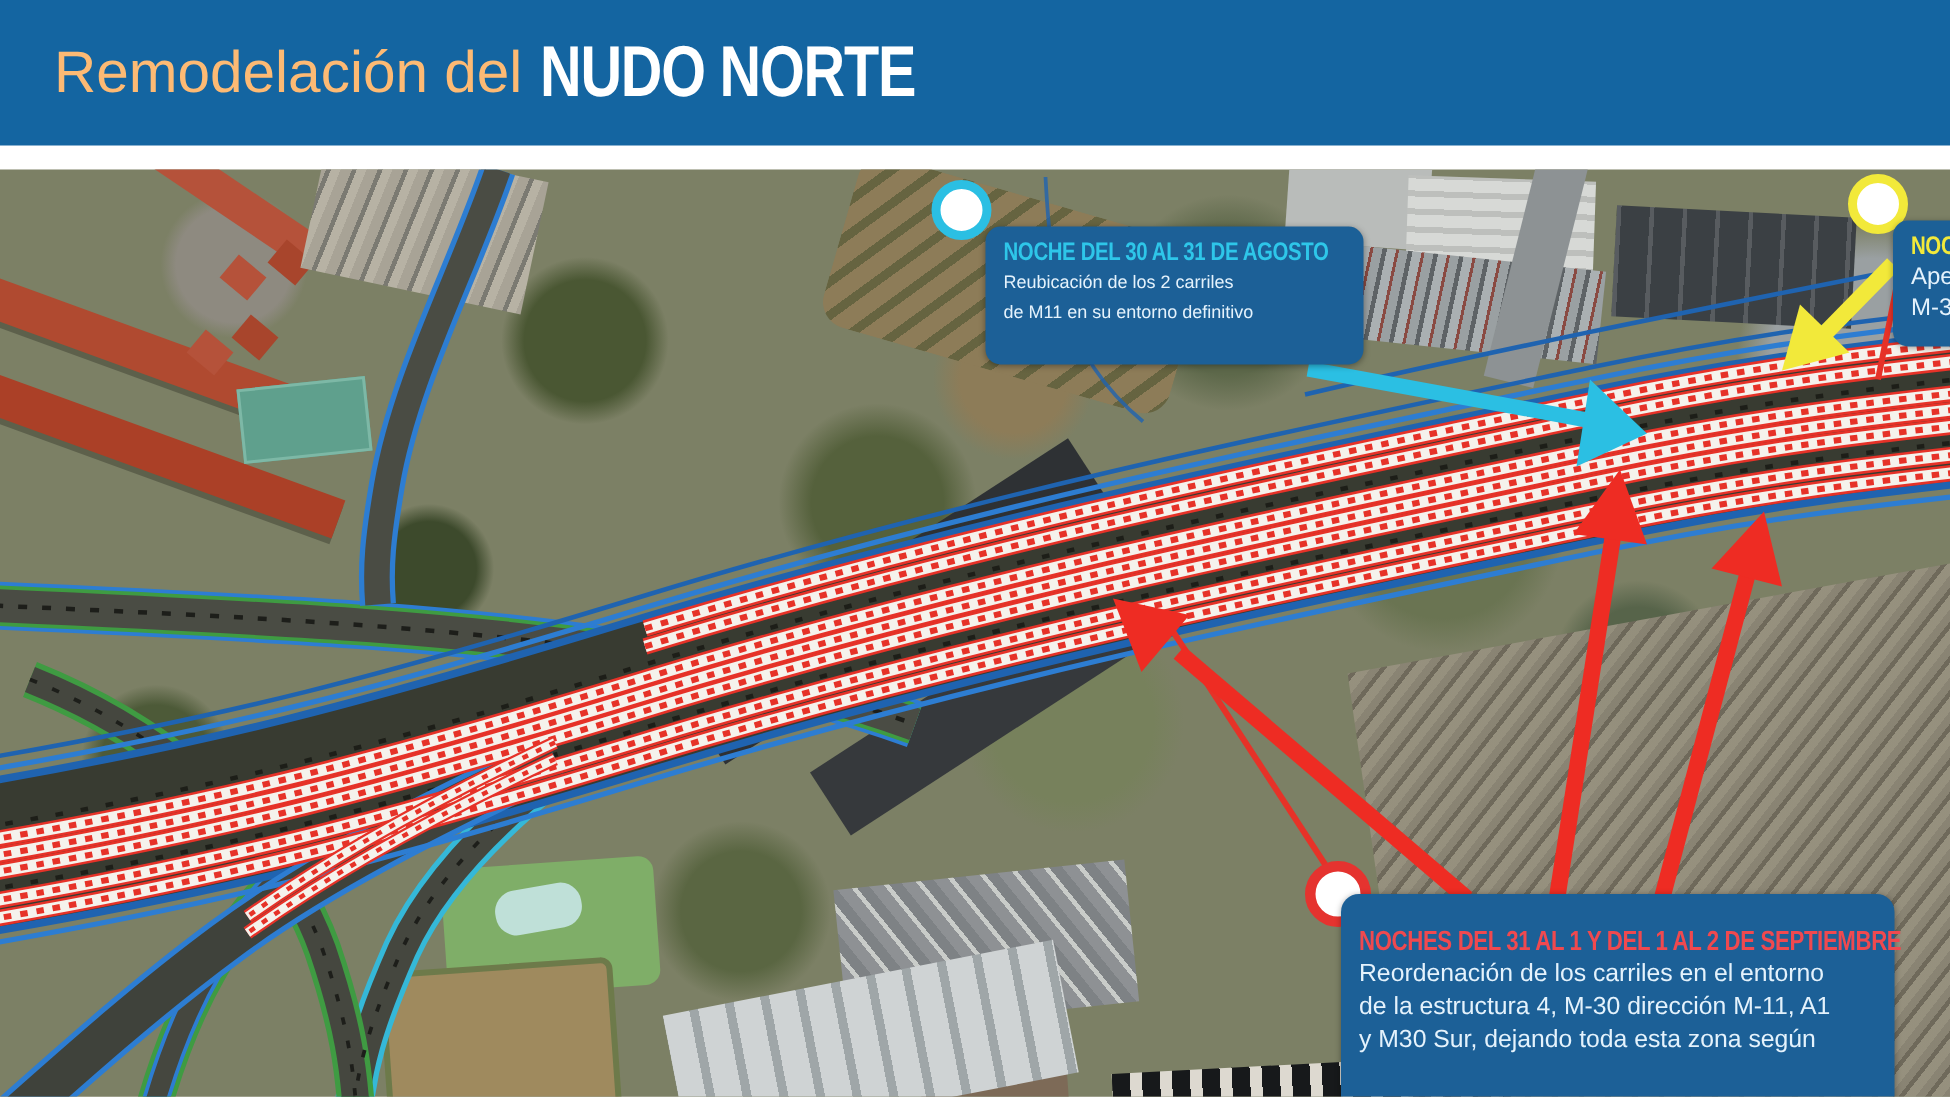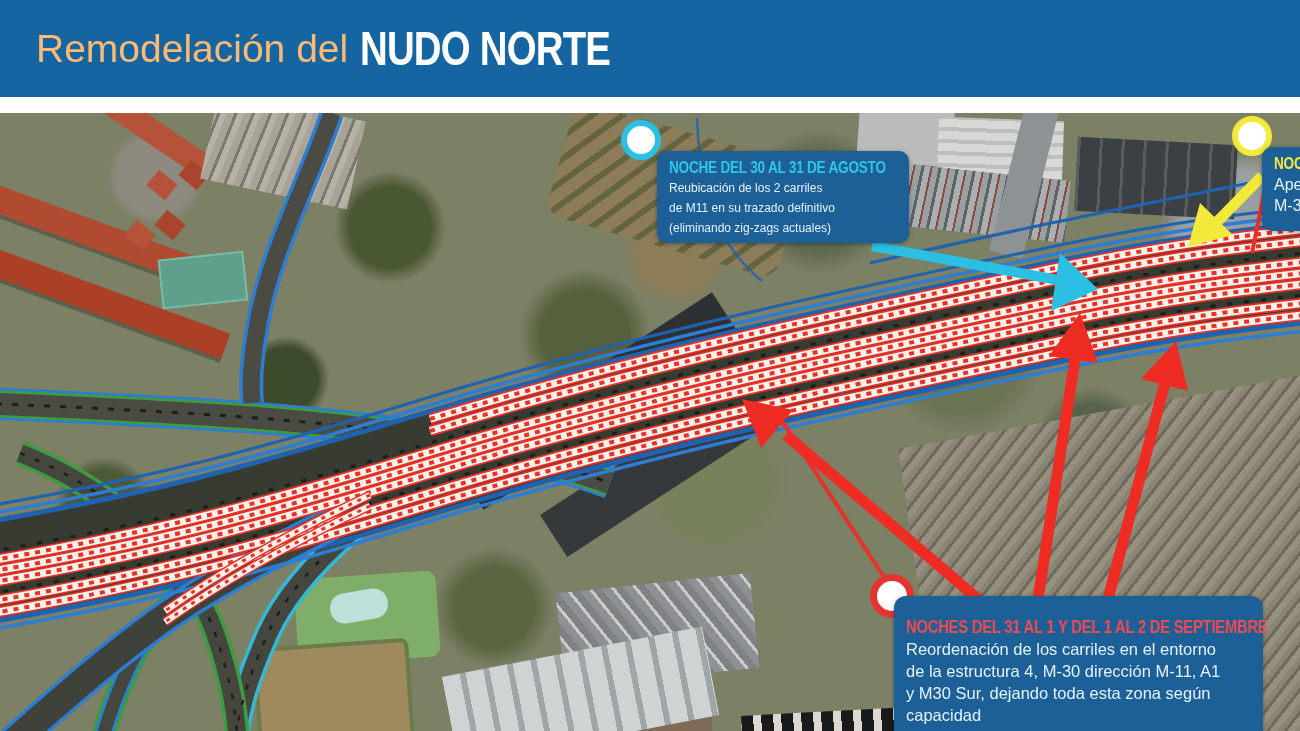--- a/index.html
+++ b/index.html
@@ -224,32 +224,30 @@
       </g>
     </svg>
 
     <div class="marker" style="left:621px;top:7px;width:40px;height:40px;border:6px solid #2bbfe3;"></div>
     <div class="marker" style="left:1232px;top:3px;width:40px;height:40px;border:6px solid #f2e93a;"></div>
     <div class="marker" style="left:870px;top:461px;width:44px;height:44px;border:7px solid #e5332f;"></div>
 
     <div class="callout co-august">
       <div class="ttl">NOCHE DEL 30 AL 31 DE AGOSTO</div>
       <div class="bodyln">Reubicación de los 2 carriles</div>
-      <div class="bodyln">de M11 en su trazado definitivo</div>
-      <div class="bodyln">(eliminando zig-zags actuales)</div>
+      <div class="bodyln">de M11 en su entorno definitivo</div>
     </div>
 
     <div class="callout co-m30">
       <div class="ttl">NOCH</div>
       <div class="bodyln">Aper</div>
       <div class="bodyln">M-30</div>
     </div>
 
     <div class="callout co-sept">
       <div class="ttl">NOCHES DEL 31 AL 1 Y DEL 1 AL 2 DE SEPTIEMBRE</div>
       <div class="bodyln">Reordenación de los carriles en el entorno</div>
       <div class="bodyln">de la estructura 4, M-30 dirección M-11, A1</div>
       <div class="bodyln">y M30 Sur, dejando toda esta zona según</div>
-      <div class="bodyln">capacidad</div>
     </div>
 
   </div>
 </div>
 
 </body></html>

